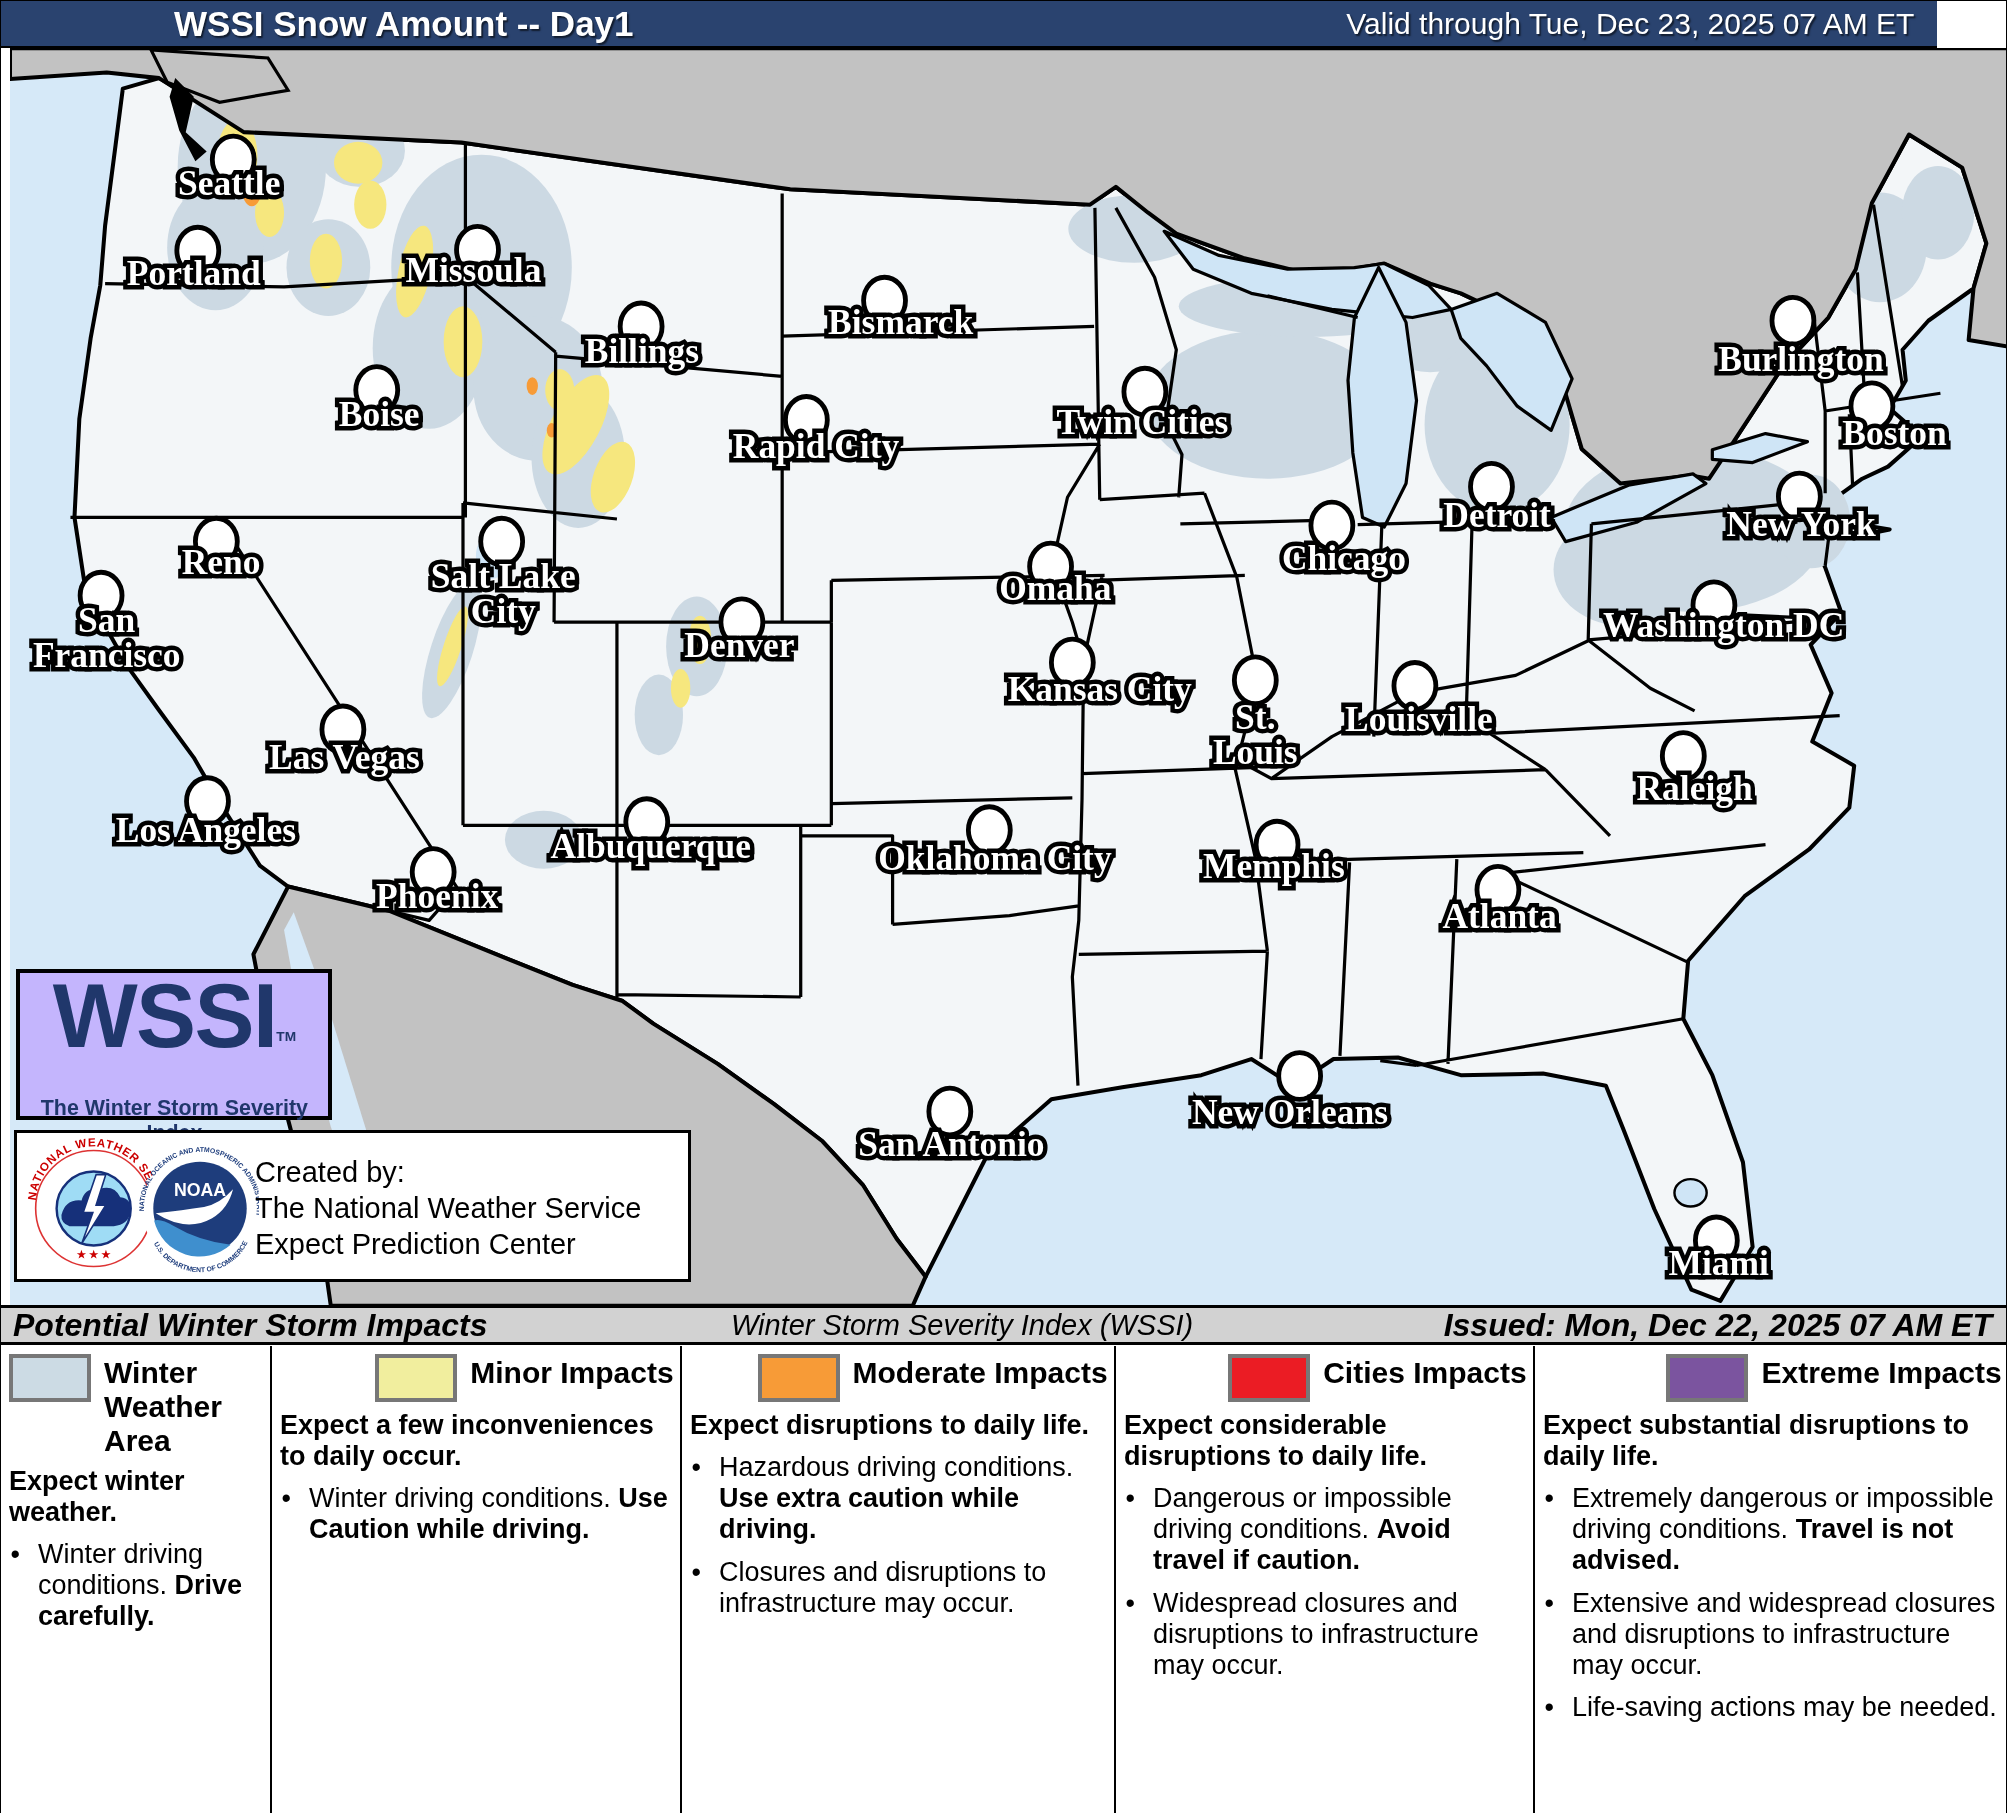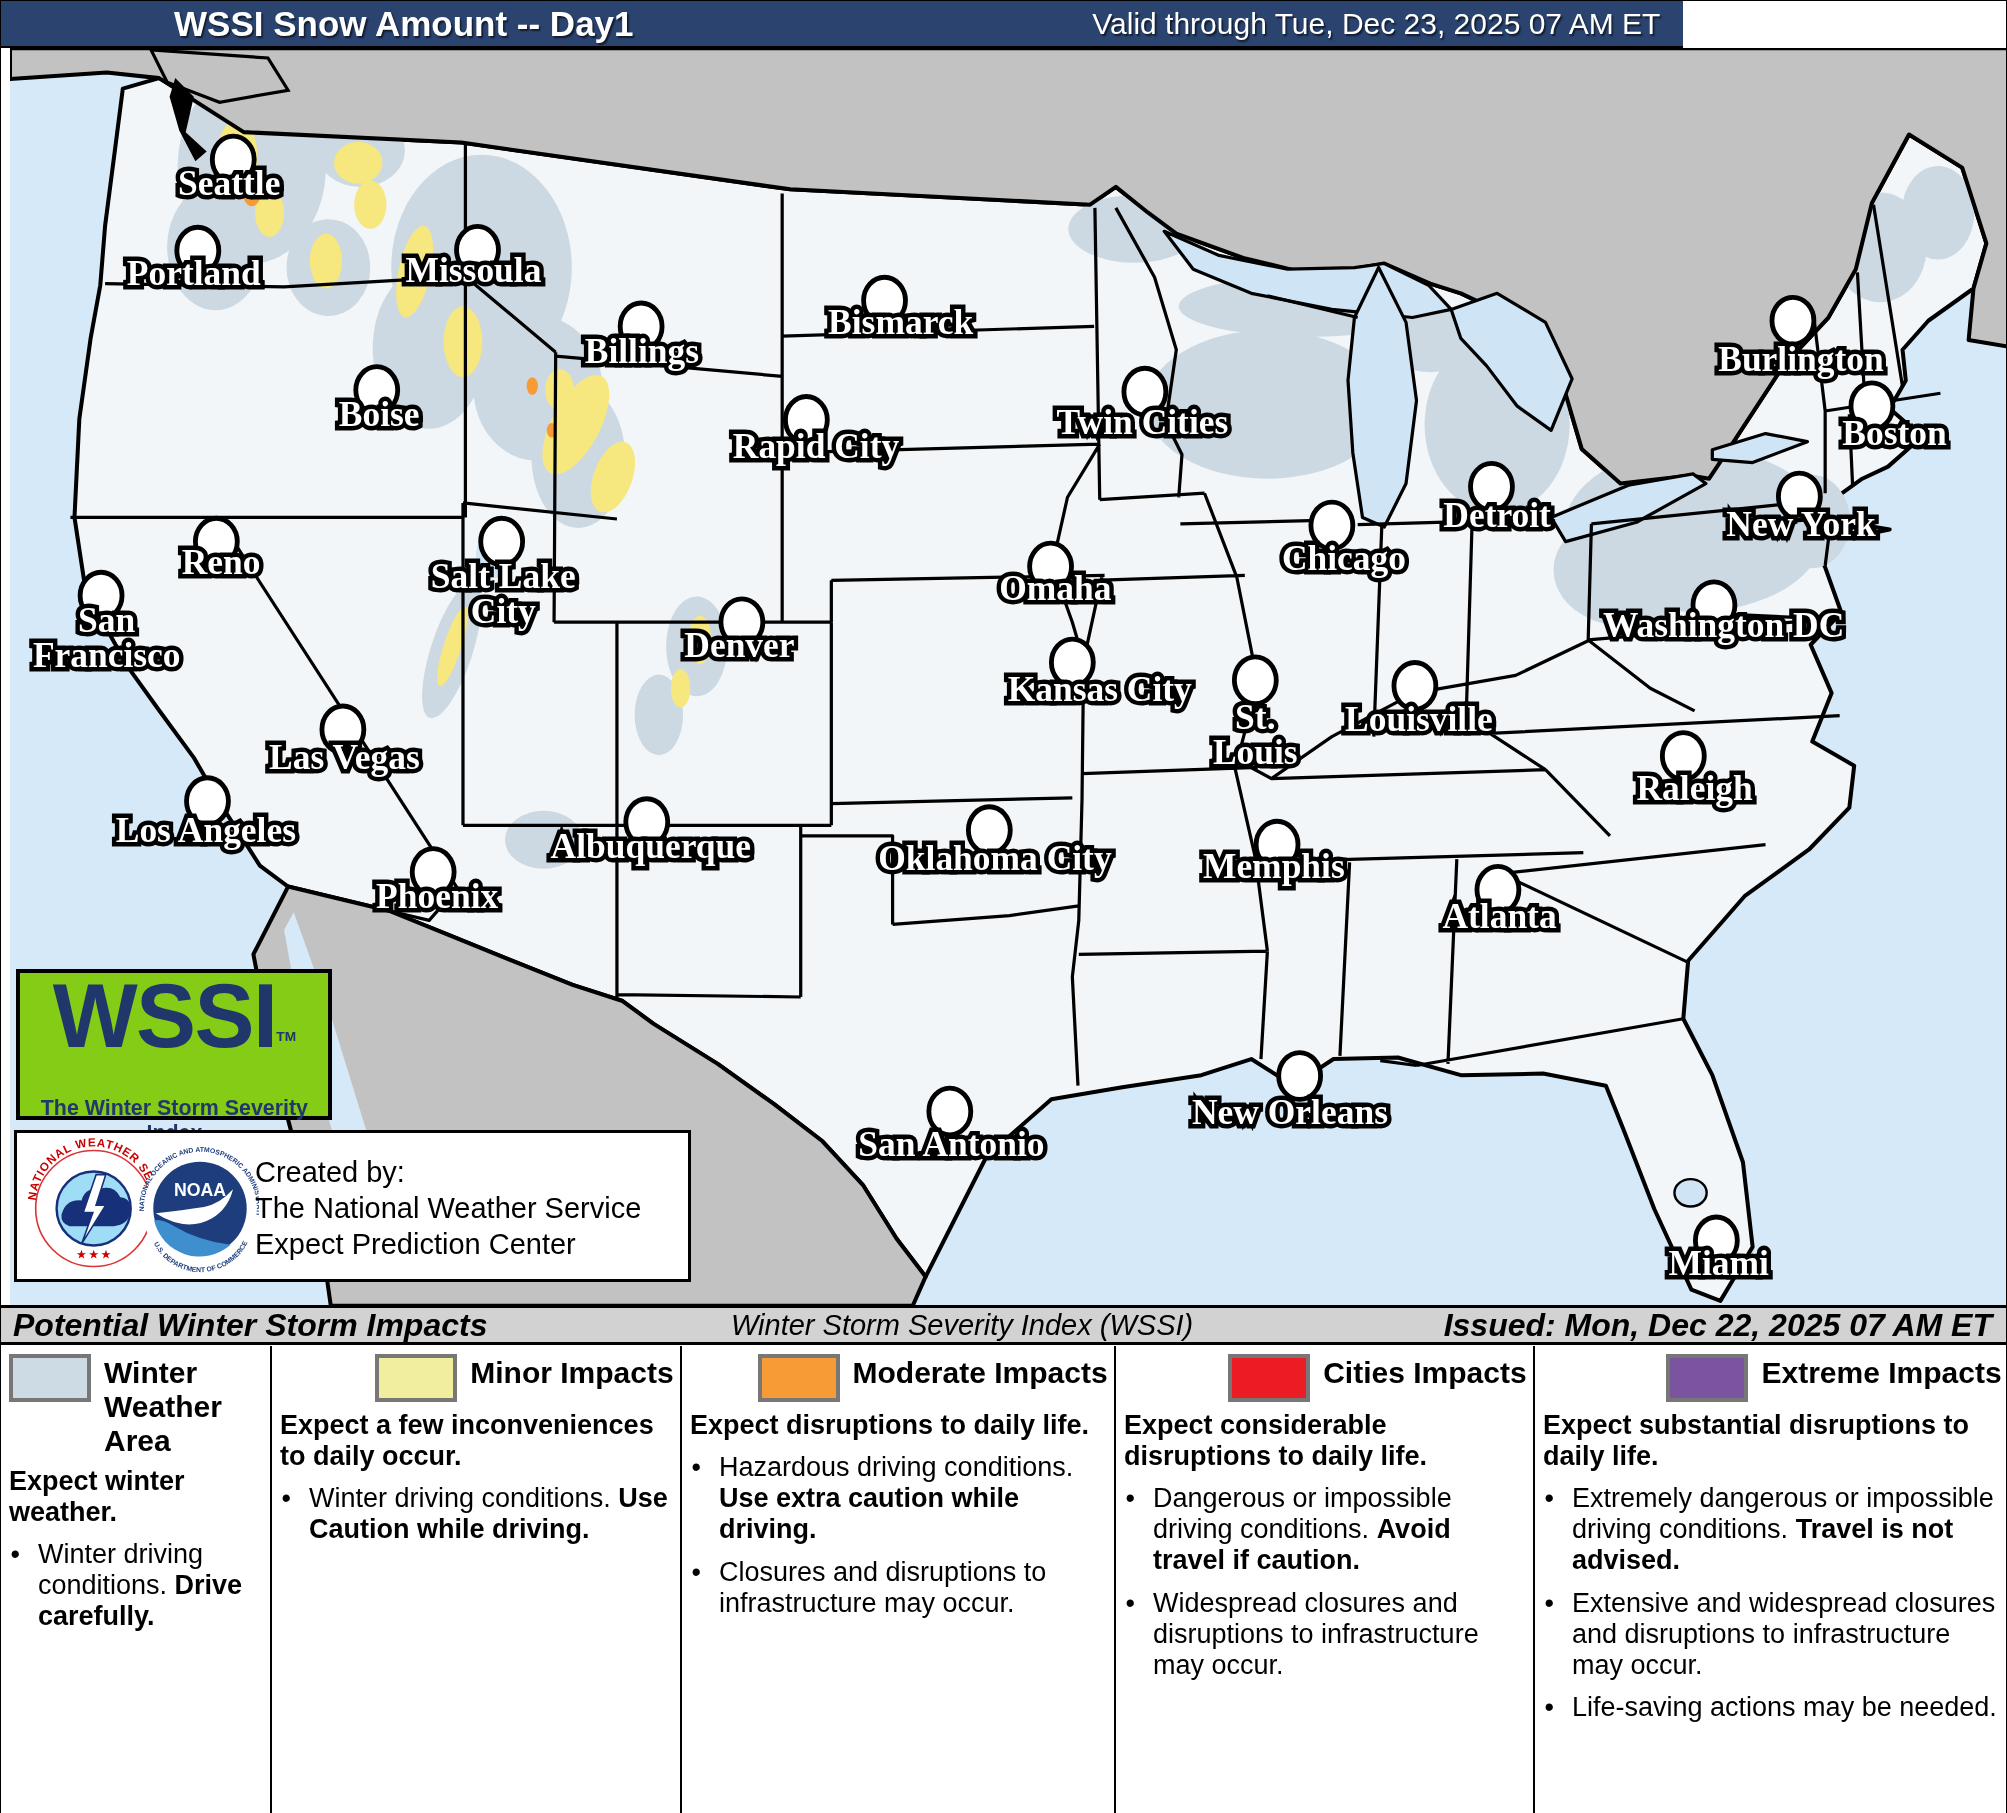--- a/index.html
+++ b/index.html
@@ -1,31 +1,31 @@
 <!DOCTYPE html>
 <html style="font-size:13px"><head>
 <meta charset="utf-8">
 <style>
   html,body{margin:0;padding:0;background:#fff;}
   #page{position:relative;width:2007px;height:1814px;font-family:"Liberation Sans",sans-serif;
         overflow:hidden;border:1.6px solid #000;box-sizing:border-box;background:#fff;}
   
-  #header{position:absolute;left:0;top:0;width:1682px;height:47px;background:#2a436f;
+  #header{position:absolute;left:0;top:0;width:1936px;height:47px;background:#2a436f;
           border-bottom:2.4px solid #000;box-sizing:border-box;}
   #header .title{position:absolute;left:173px;top:50%;transform:translateY(-50%);
           color:#fff;font-size:35px;font-weight:bold;text-shadow:1.6px 1.6px 1.6px #0009;white-space:nowrap;}
   #header .valid{position:absolute;right:22.6px;top:50%;transform:translateY(-50%);
           color:#fff;font-size:30px;text-shadow:1.6px 1.6px 1.6px #0009;white-space:nowrap;}
   
   #map-wrap{position:absolute;left:9px;top:47px;width:2007px;height:1258px;background:#d6e9f8;}
   #map-svg{position:absolute;left:0;top:0;}
   .city-label{font-family:"Liberation Serif",serif;font-weight:bold;font-size:44px;fill:#ffffff;
               stroke:#000;stroke-width:11px;paint-order:stroke;text-anchor:middle;}
   
-  #wssi-box{position:absolute;left:6.4px;top:921px;width:316px;height:151px;background:#84cc16;
+  #wssi-box{position:absolute;left:6.4px;top:921px;width:316px;height:151px;background:#c4b5fd;
             border:4px solid #000;box-sizing:border-box;text-align:center;}
   #wssi-acronym{color:#20376b;font-size:90px;font-weight:bold;line-height:81px;letter-spacing:-1.6px;margin-top:3.2px;}
   #wssi-tm{font-size:13.7px;color:#20376b;vertical-align:6.4px;font-weight:bold;letter-spacing:0;}
   #wssi-tagline{color:#20376b;font-size:21.4px;font-weight:bold;margin-top:19px;}
   #wssi-scale{display:flex;height:19.3px;margin:4.8px 9.7px 0 9.7px;}
   #wssi-scale div{flex:1;}
   
   #credit-box{position:absolute;left:4px;top:1082px;width:677px;height:152px;background:#fff;
               border:3.2px solid #000;box-sizing:border-box;}
   #credit-text{position:absolute;left:238px;top:21px;font-size:29px;color:#000;line-height:36px;}

